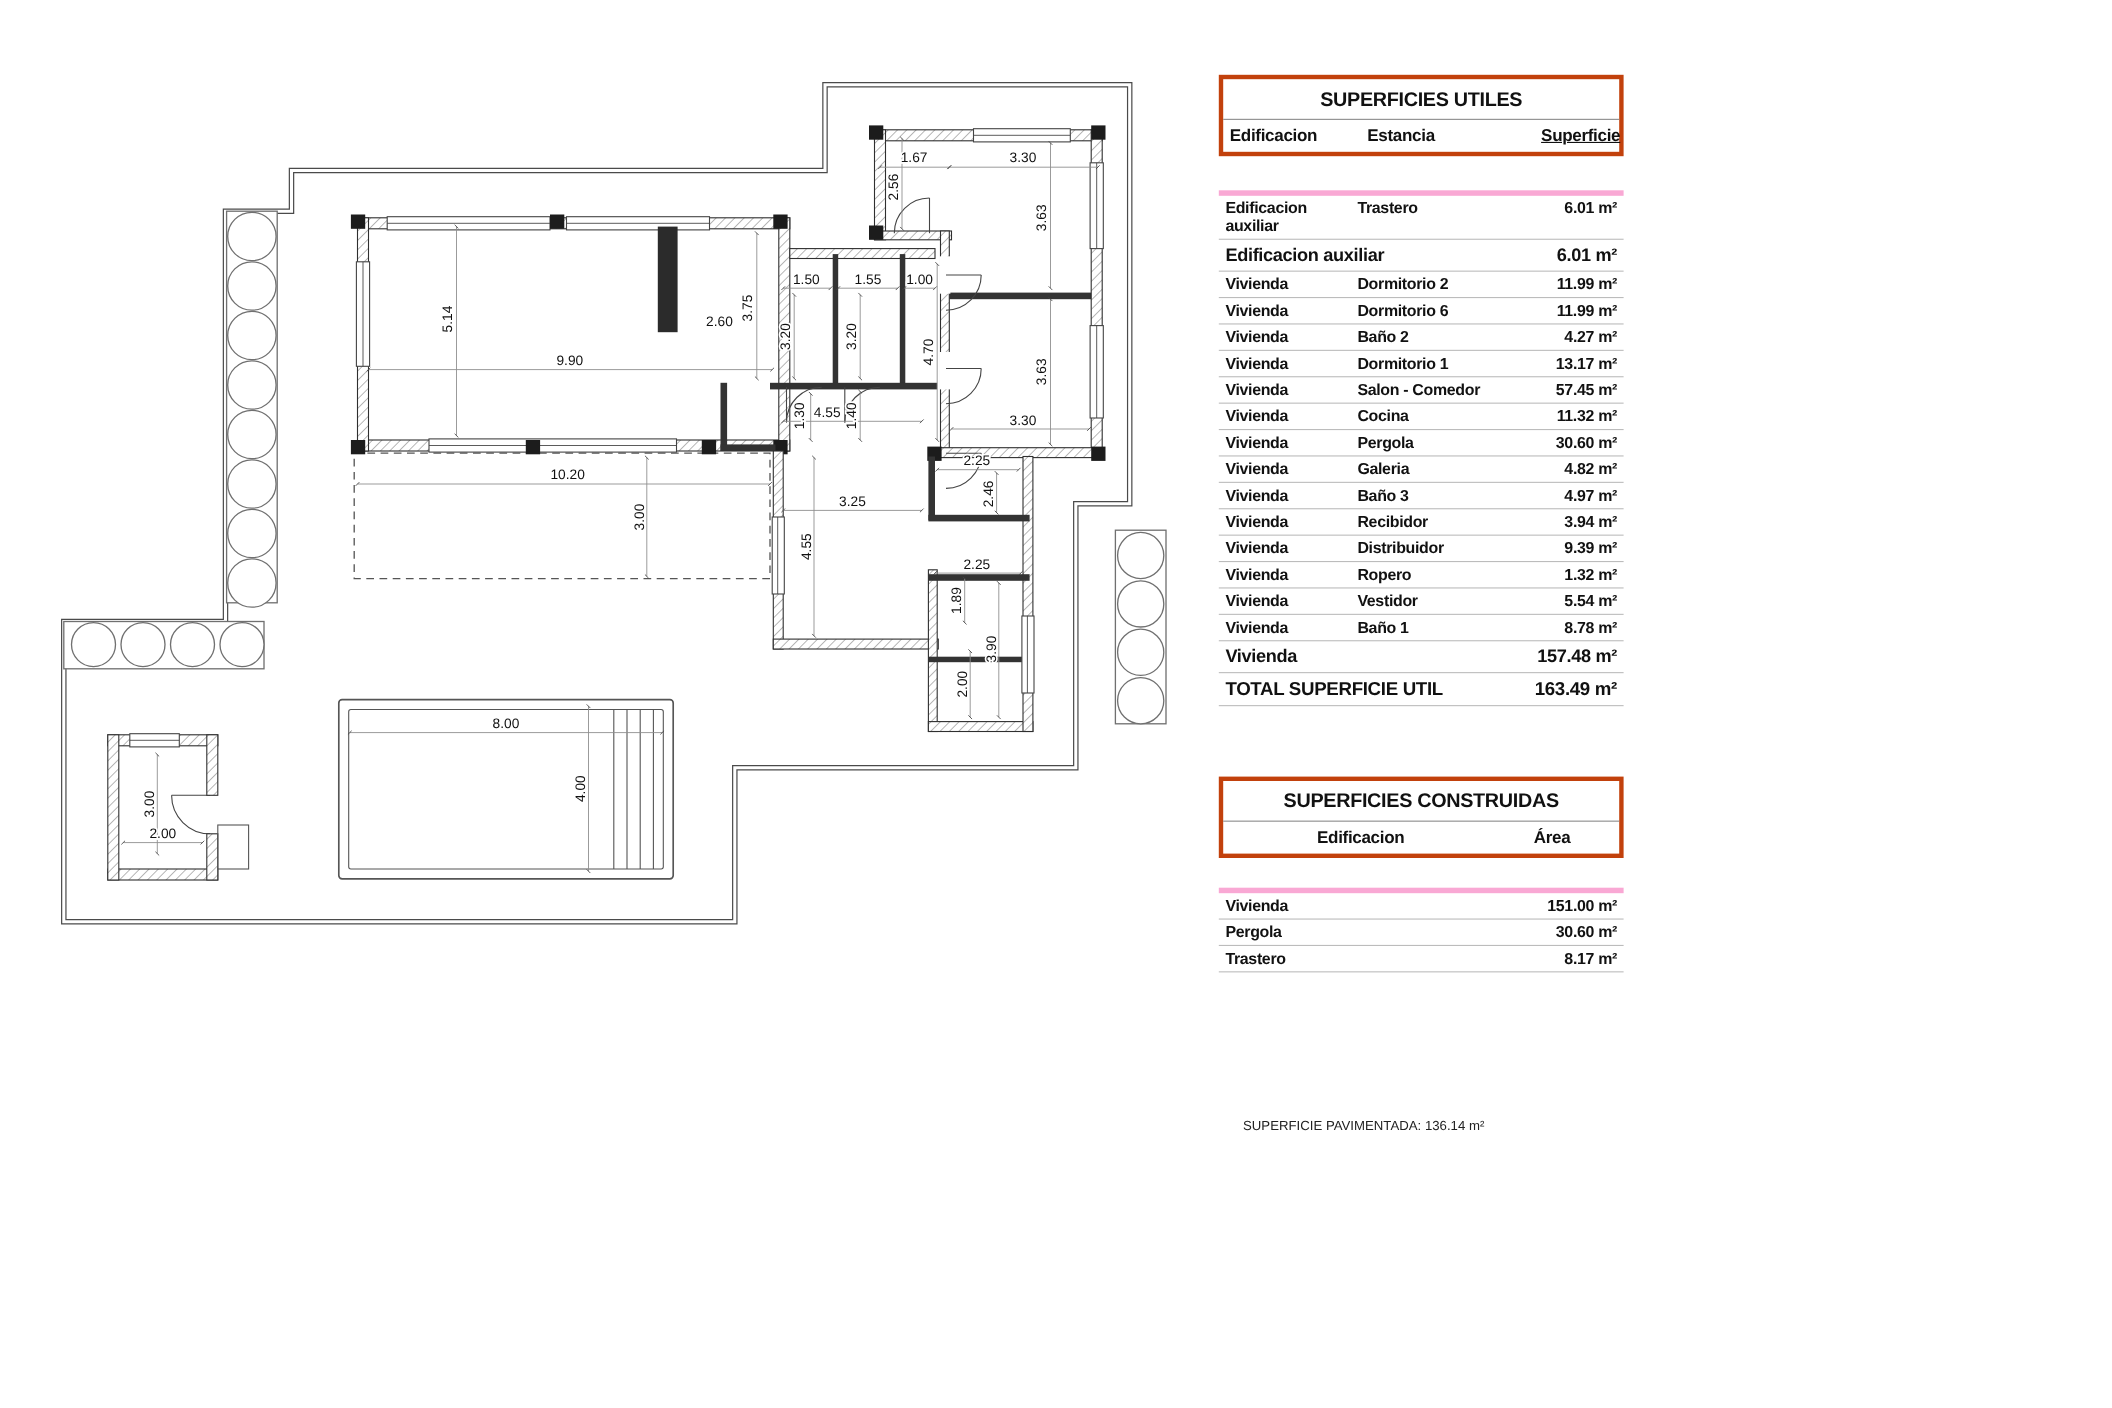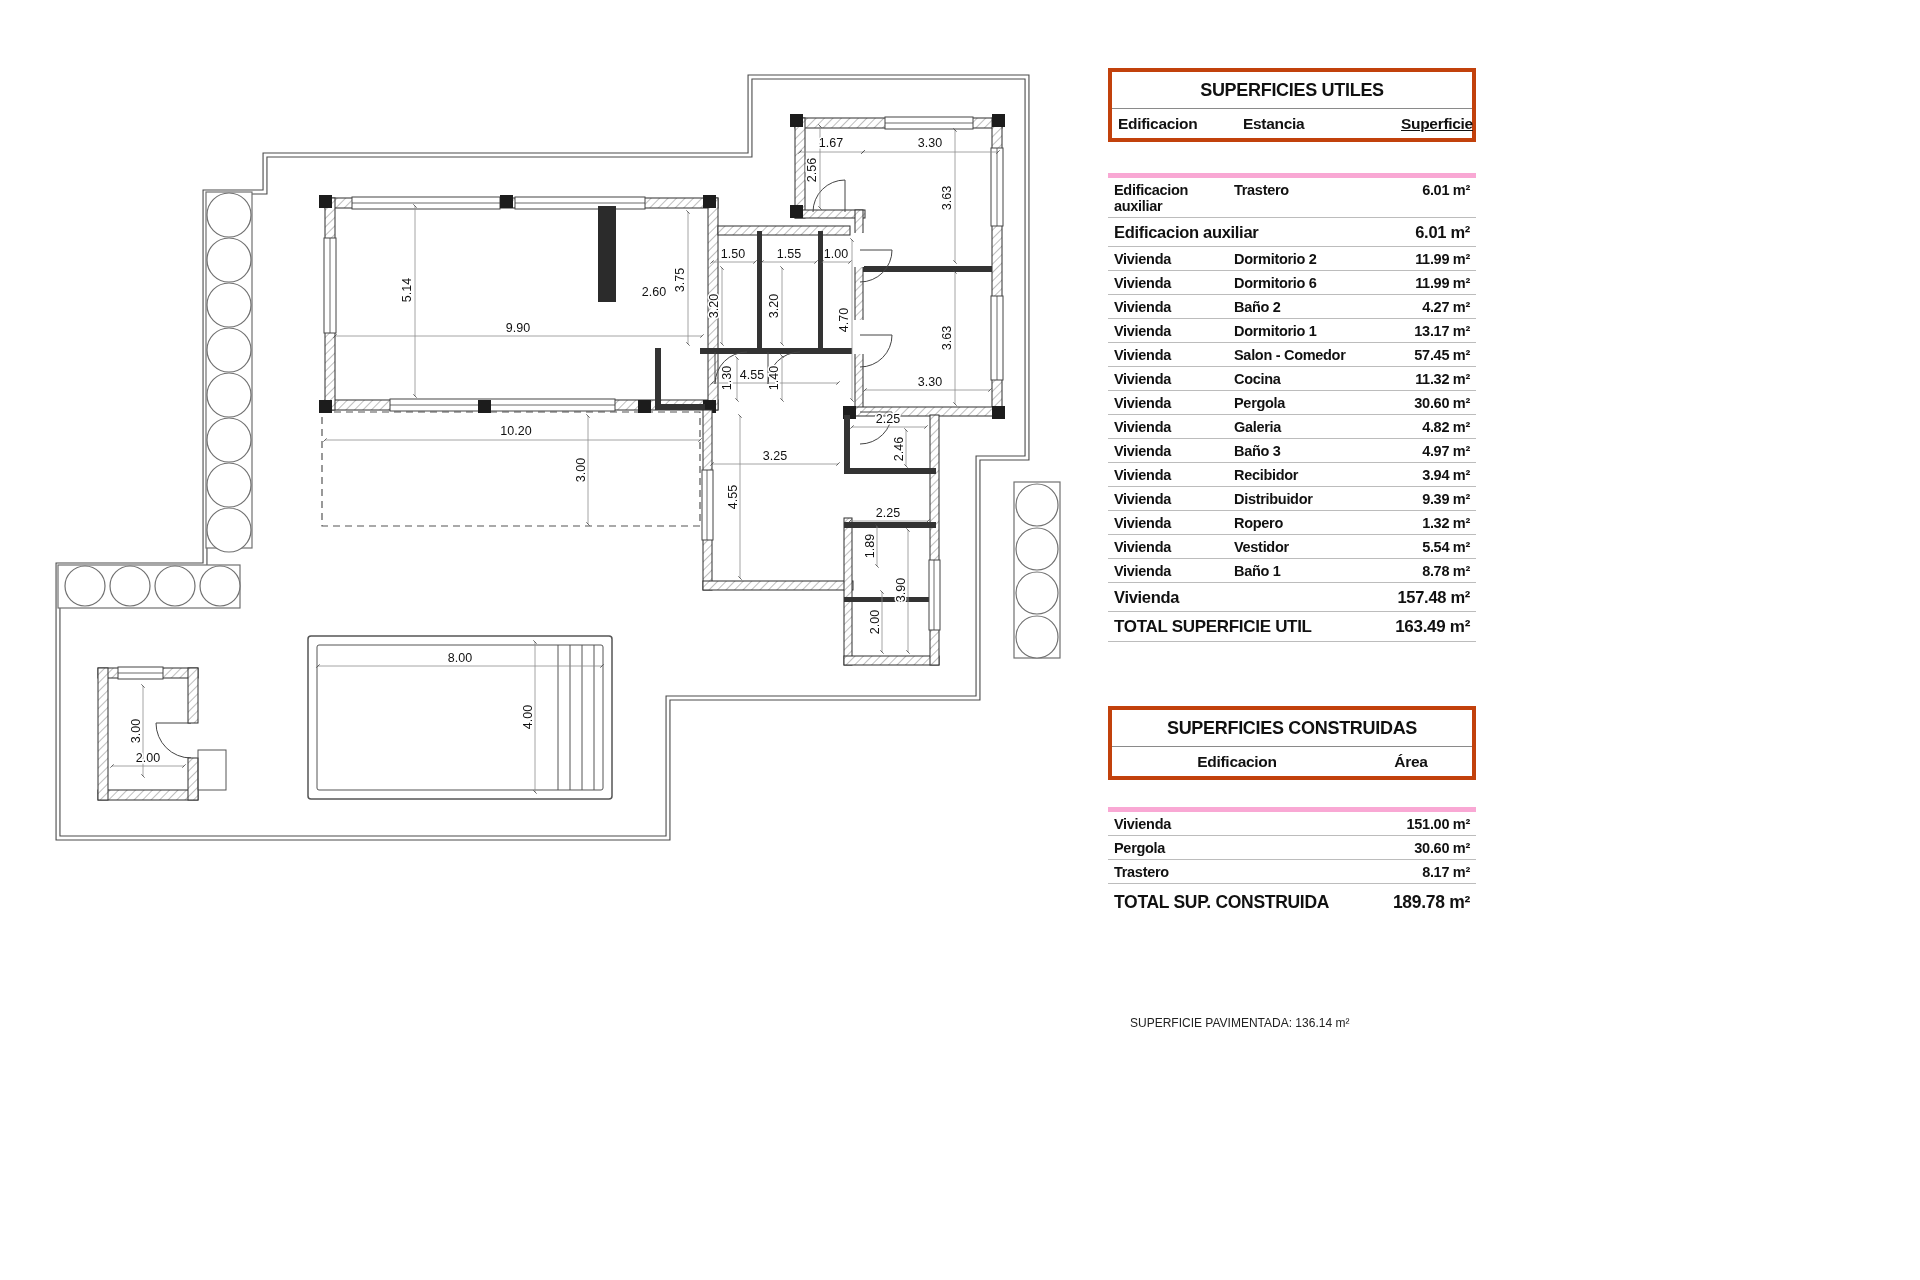--- a/index.html
+++ b/index.html
@@ -387,23 +387,19 @@
             <span>151.00 m²</span>
           </div>
           <div class="trow data c2">
             <span>Pergola</span>
             <span>30.60 m²</span>
           </div>
           <div class="trow data c2">
             <span>Trastero</span>
             <span>8.17 m²</span>
           </div>
-          <div class="trow total">
-            <span class="lab">TOTAL SUP. CONSTRUIDA</span>
-            <span class="val">189.78 m²</span>
-          </div>
         </div>
     </section>
 
   </div>
 
   <div class="footer-note">SUPERFICIE PAVIMENTADA: 136.14 m²</div>
 </div>
 
 </body></html>

